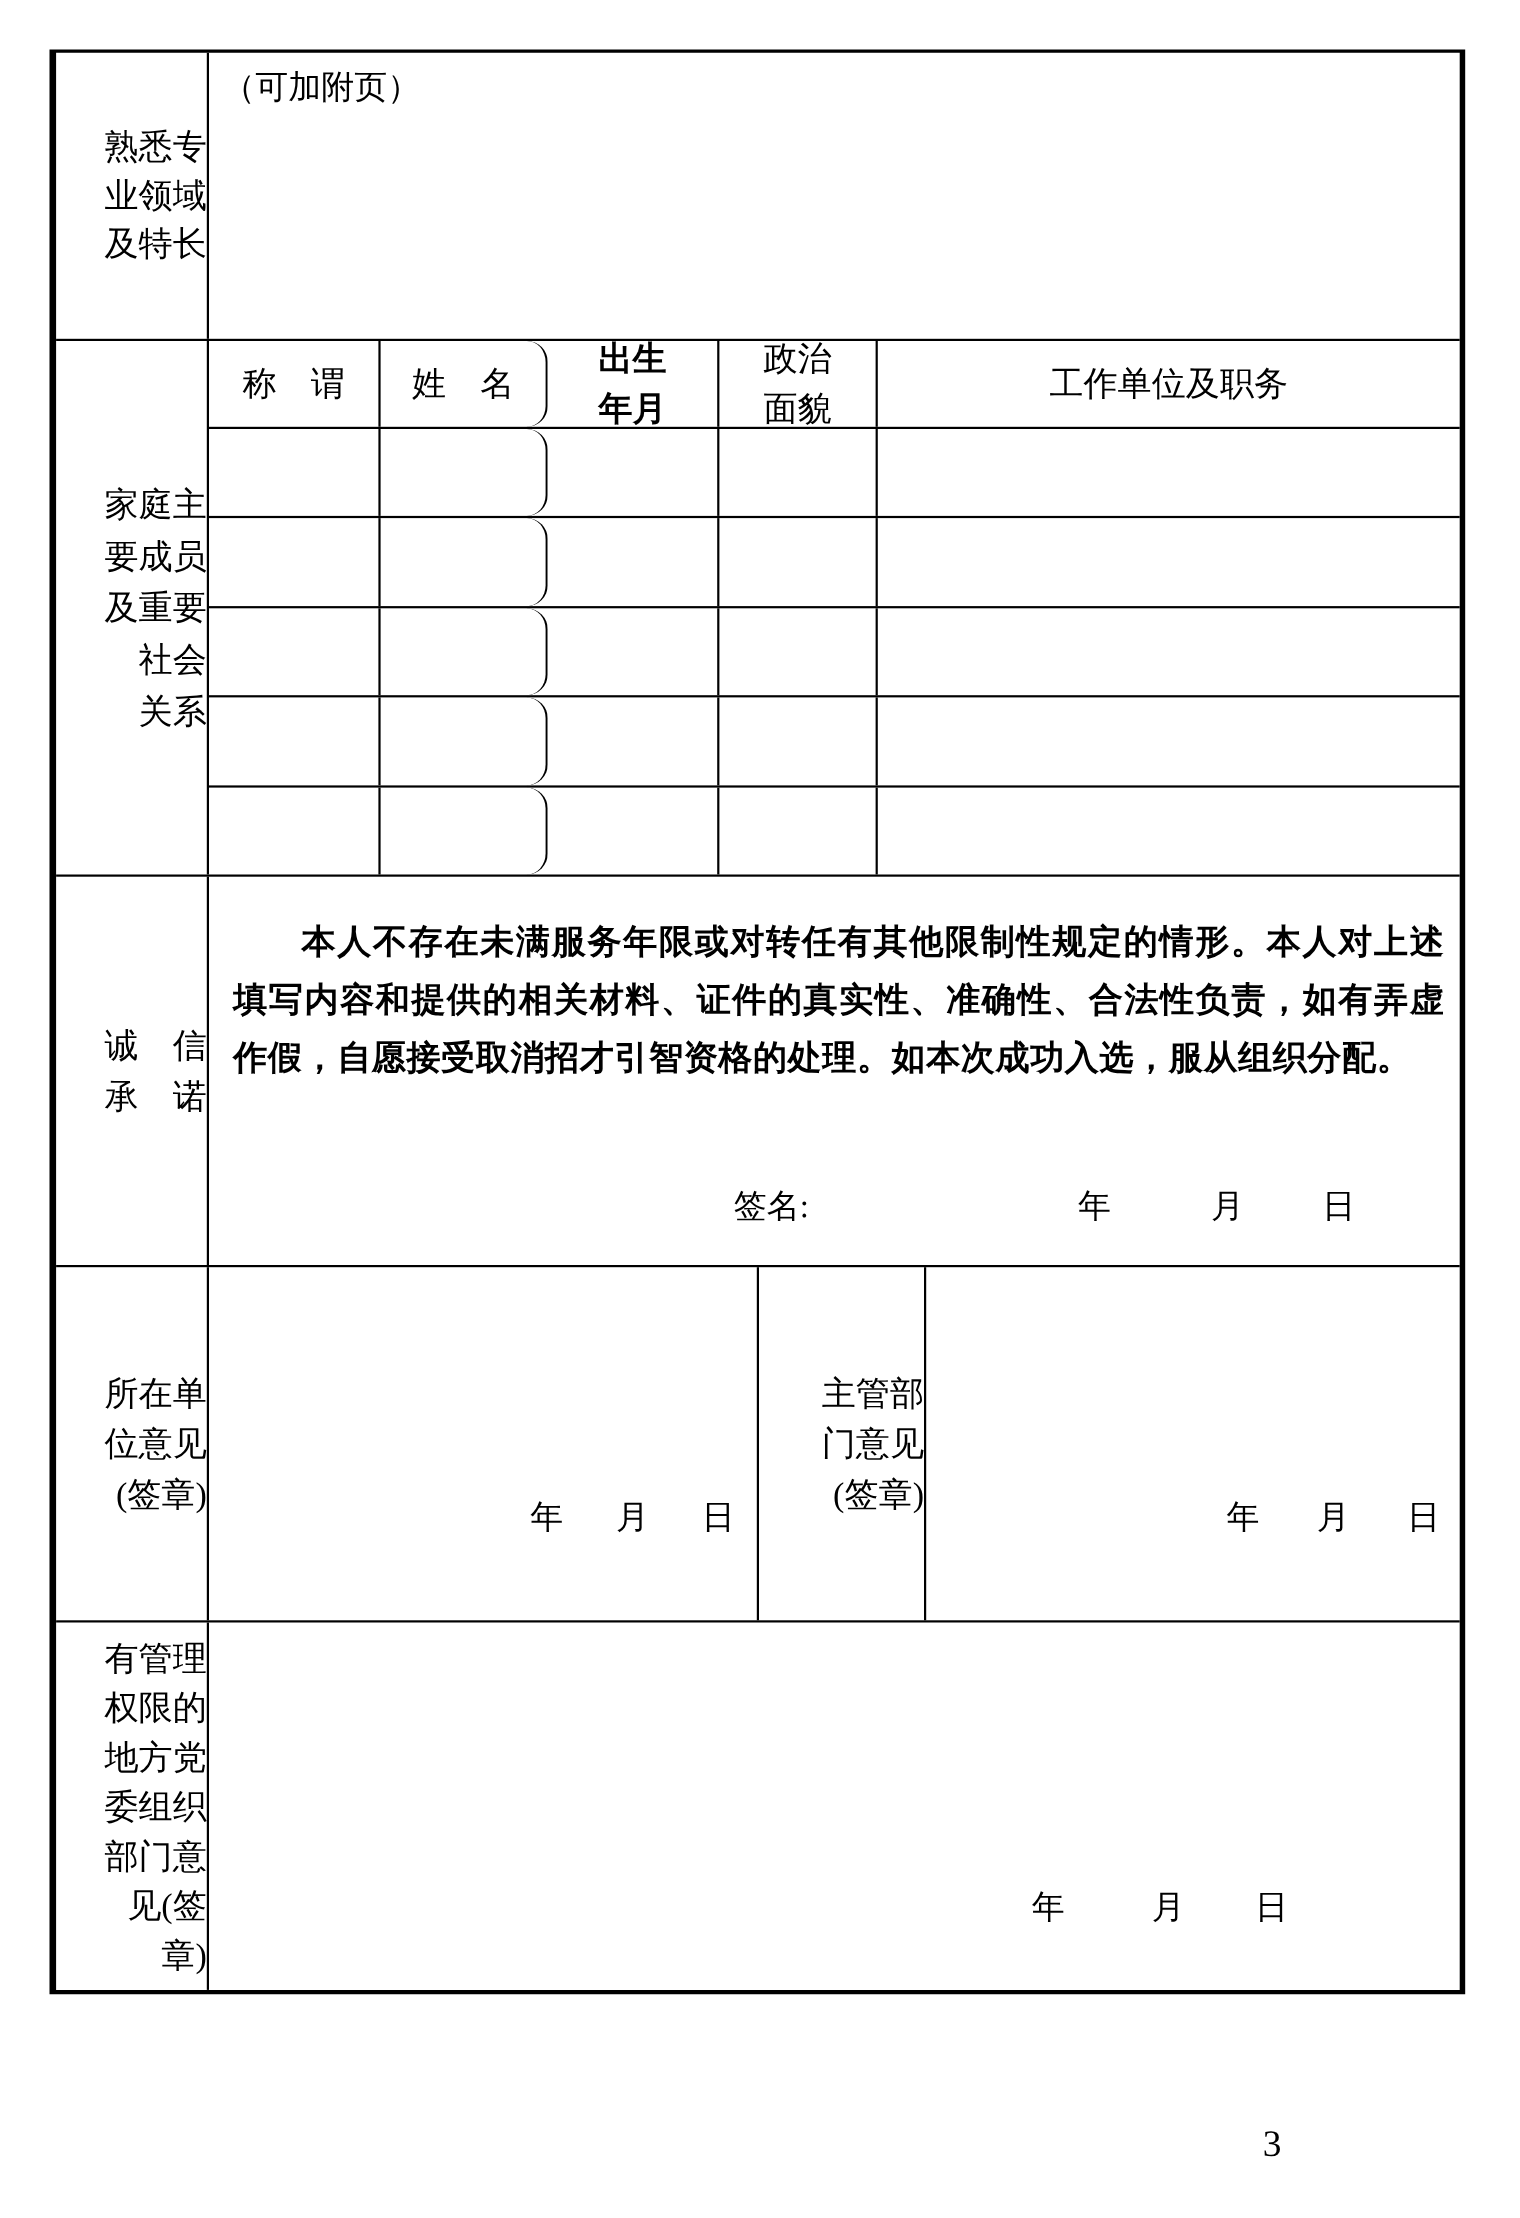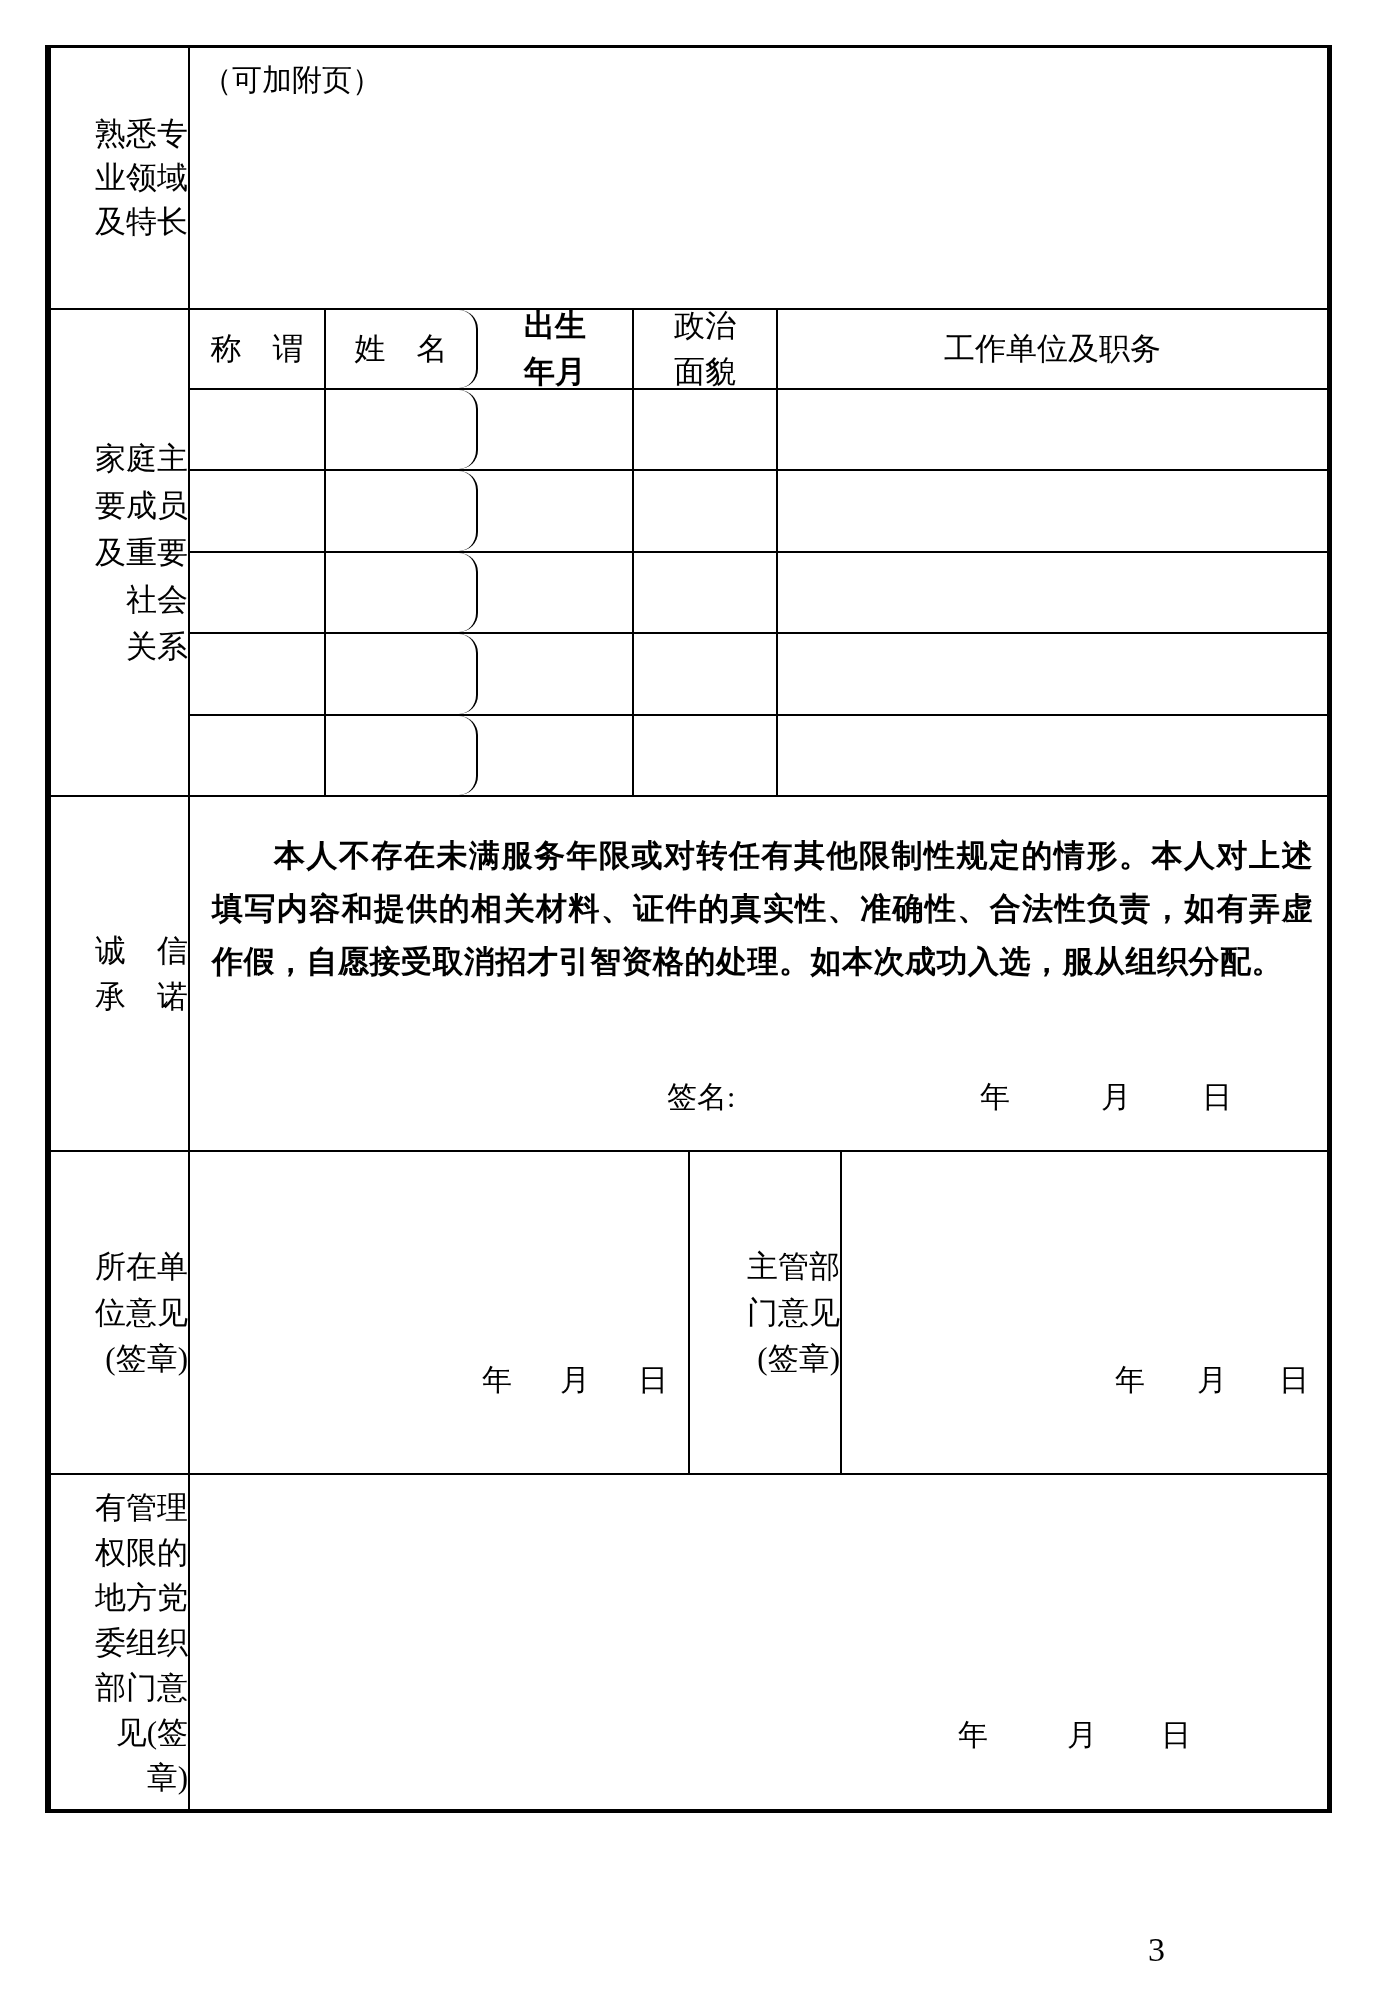--- a/index.html
+++ b/index.html
@@ -23,21 +23,21 @@
     border-color: #000;
     border-width: 3px 5px 4px 6px;
     display: flex;
     flex-direction: column;
   }
   .row { display: flex; border-bottom: 2px solid #000; }
   .row-expertise { height: 262px; }
   .row-family    { height: 487px; }
   .row-pledge    { height: 355px; }
   .row-opinions  { height: 323px; }
-  .row-org       { flex: 1; border-bottom: none; gap: 20px; }
+  .row-org       { flex: 1; border-bottom: none; }
 
   .label-cell {
     width: 139px;
     border-right: 2px solid #000;
     display: flex;
     flex-direction: column;
     justify-content: center;
     align-items: flex-end;
     text-align: center;
     font-size: 31px;
@@ -60,21 +60,21 @@
     white-space: pre;
   }
 
   
   .family-table { flex: 1; display: flex; flex-direction: column; }
   .family-header { height: 80px; display: flex; border-bottom: 2px solid #000; }
   .family-row { flex: 1; display: flex; border-bottom: 2px solid #000; }
   .family-row:last-child { border-bottom: none; }
   .fcell { border-right: 2px solid #000; }
   .fcell:last-child { border-right: none; }
-  .fc-relation { width: 136px; }
+  .fc-relation { width: 156px; }
   .fc-name     { width: 152px; border-radius: 19px; }
   .fc-birth    { width: 156px; font-weight: bold; }
   .fc-political{ width: 144px; }
   .fc-work     { flex: 1; }
   .family-header .fcell {
     display: flex;
     flex-direction: column;
     justify-content: center;
     align-items: center;
     text-align: center;

